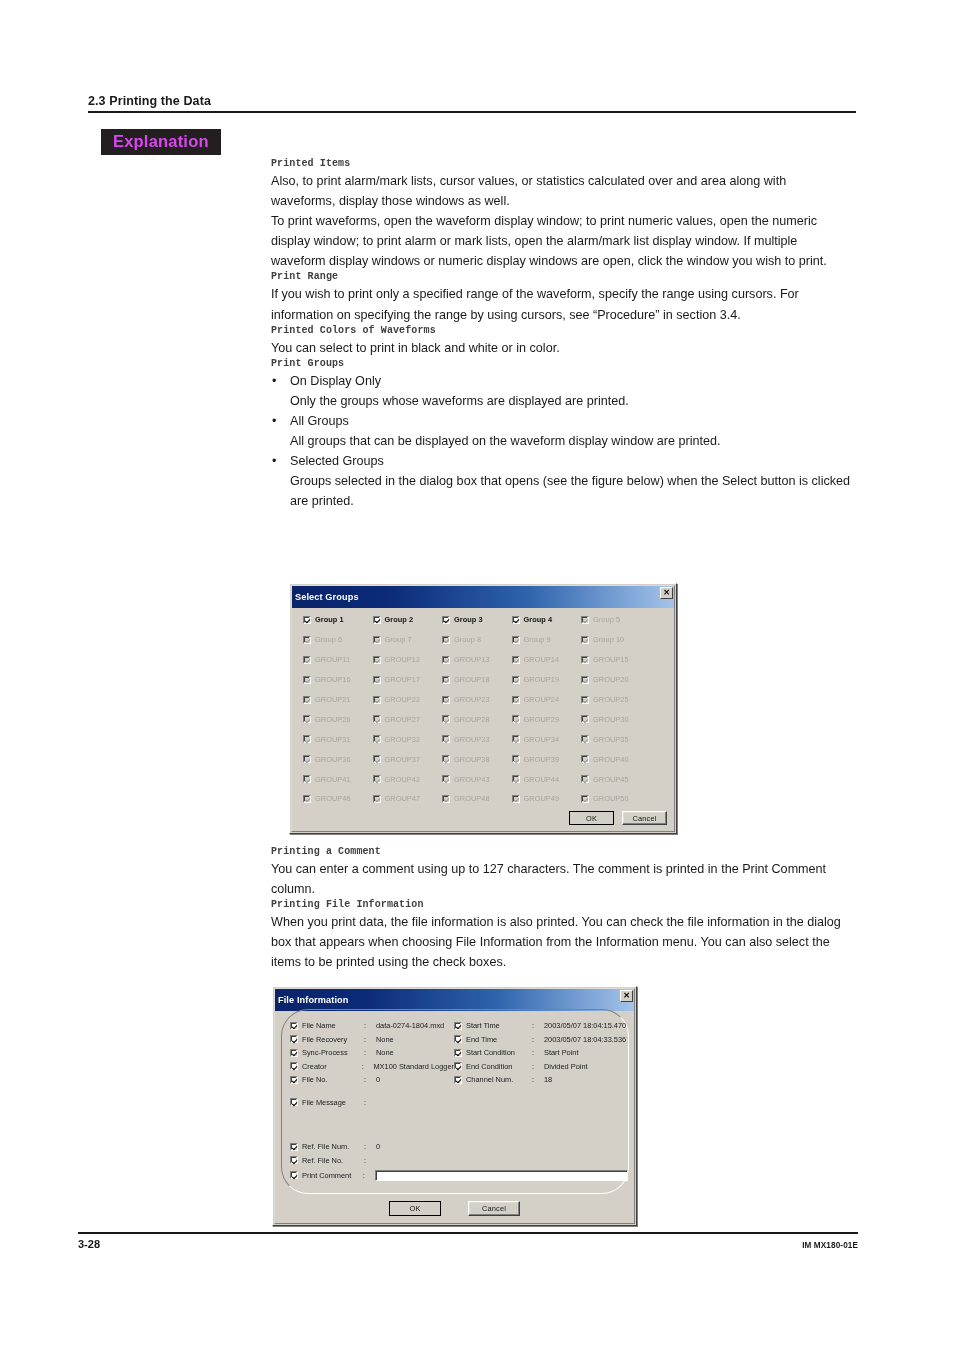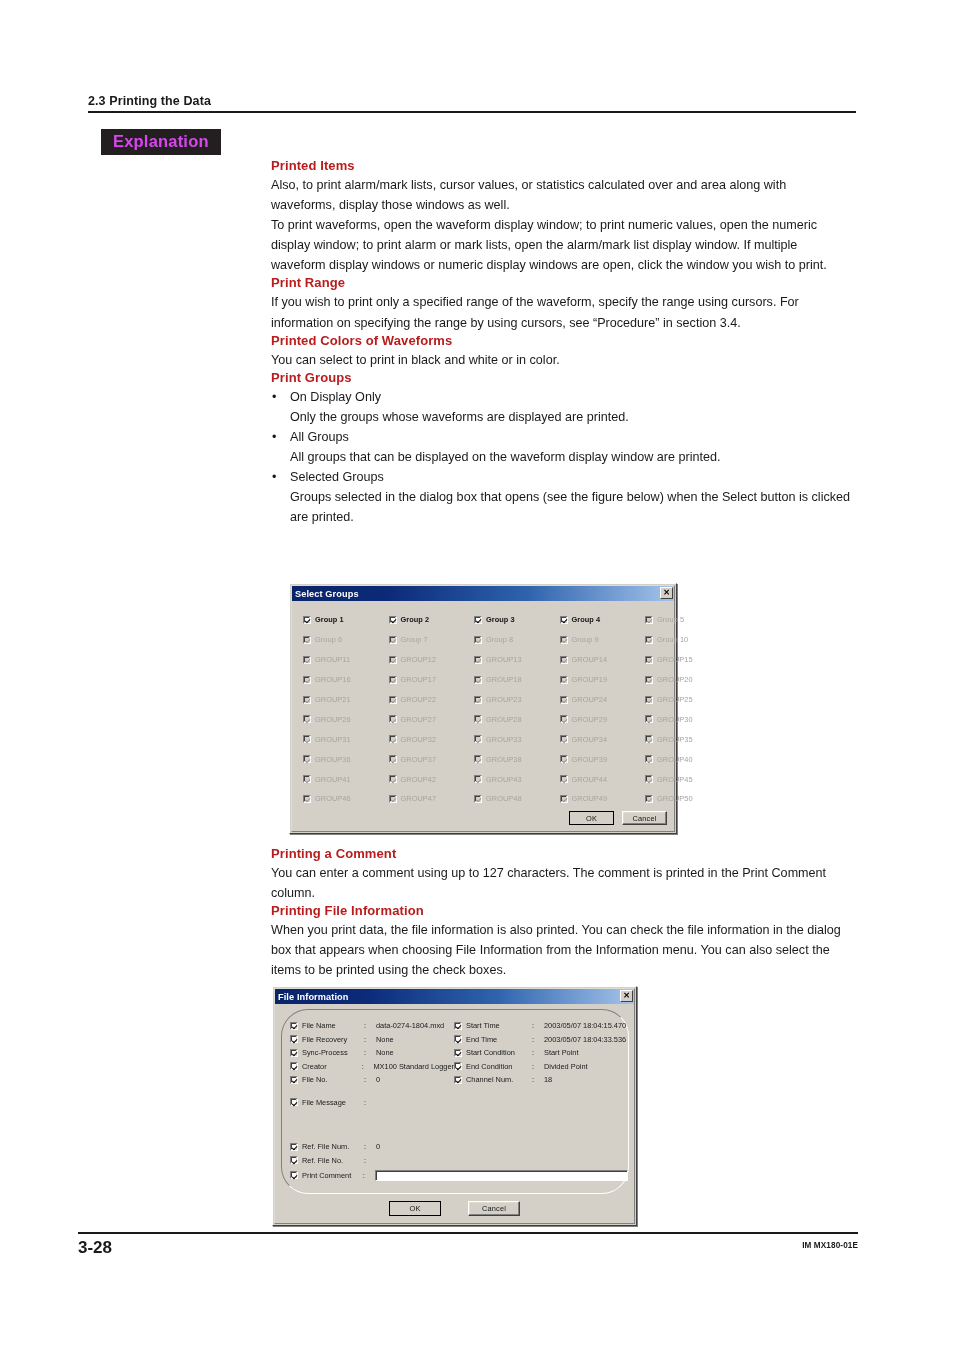--- a/index.html
+++ b/index.html
@@ -60,25 +60,26 @@
   }
 
   
   .content {
     position: absolute;
     left: 271px;
     top: 158px;
     width: 580px;
   }
   h3.sec {
-    font-size: 13px;
+    font-size: 10px;
     font-weight: bold;
     margin: 0 0 2px 0;
     letter-spacing: 0.1px;
-    color: #b91c1c;
+    color: #404040;
+    font-family: Liberation Mono, monospace;
   }
   .gap {
     margin-top: 11px;
   }
   p.body {
     font-size: 12.6px;
     line-height: 20.1px;
     margin: 0;
     color: #1a1a1a;
   }
@@ -124,21 +125,21 @@
     position: absolute;
     left: 1px; top: 1px; right: 1px; bottom: 1px;
     border-top: 1px solid #dfdcd4;
     border-left: 1px solid #dfdcd4;
     border-right: 1px solid #808080;
     border-bottom: 1px solid #808080;
     pointer-events: none;
   }
   .titlebar {
     position: relative;
-    height: 15px;
+    height: 22px;
     background: linear-gradient(to right, #0a246a 0%, #0b2a78 25%, #2f64ad 62%, #7fa6d8 88%, #a6c4e8 100%);
     display: flex;
     align-items: center;
     margin: 2px 2px 0 2px;
   }
   .titlebar-text {
     color: #ffffff;
     font-size: 9.2px;
     font-weight: bold;
     padding-left: 3px;
@@ -177,21 +178,21 @@
     position: absolute;
     left: 6px;
     top: 22px;
     width: 372px;
     height: 200px;
   }
   .grp-grid {
     display: grid;
     grid-template-columns: repeat(5, 69.5px);
     grid-auto-rows: 19.9px;
-    column-gap: 16px;
+    column-gap: 0px;
     margin-left: 7px;
     margin-top: 4px;
   }
   .grp-cell {
     display: flex;
     align-items: center;
     font-size: 7.4px;
     letter-spacing: 0.05px;
     white-space: nowrap;
   }
@@ -333,21 +334,21 @@
     left: 78px;
     top: 1232px;
     width: 780px;
     height: 1.6px;
     background: #1a1a1a;
   }
   .footer-left {
     position: absolute;
     left: 78px;
     top: 1238px;
-    font-size: 17px;
+    font-size: 11px;
     font-weight: bold;
     color: #1a1a1a;
   }
   .footer-right {
     position: absolute;
     right: 96px;
     top: 1241px;
     font-size: 8.2px;
     font-weight: bold;
     color: #1a1a1a;

